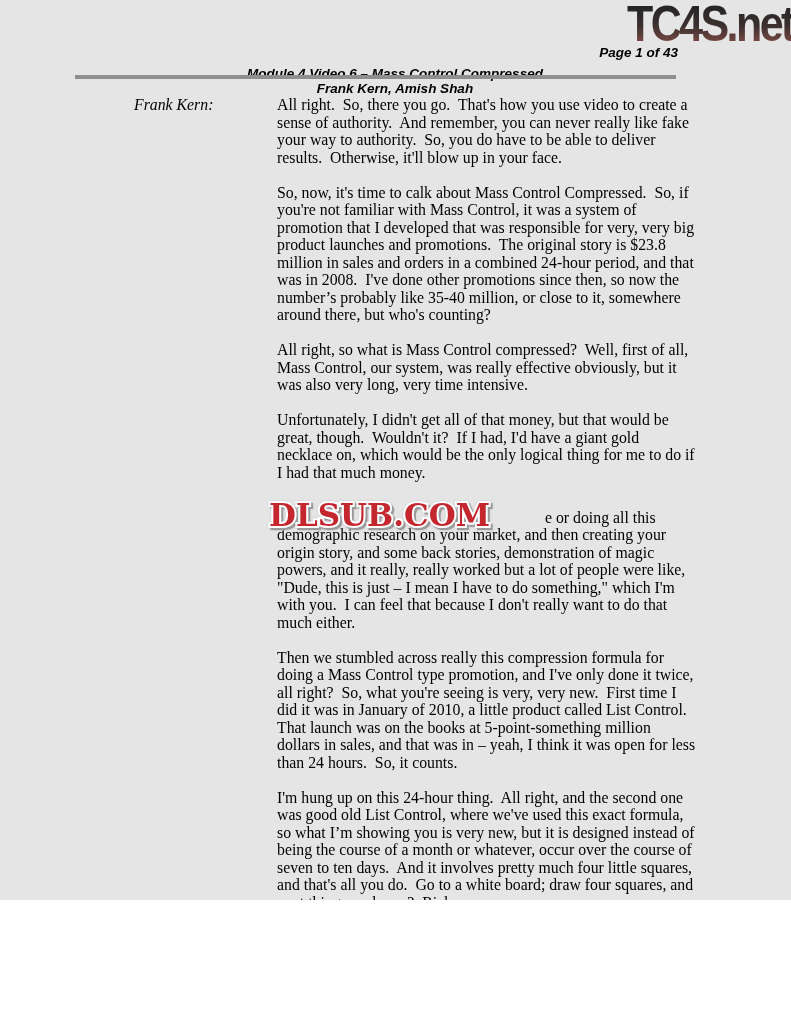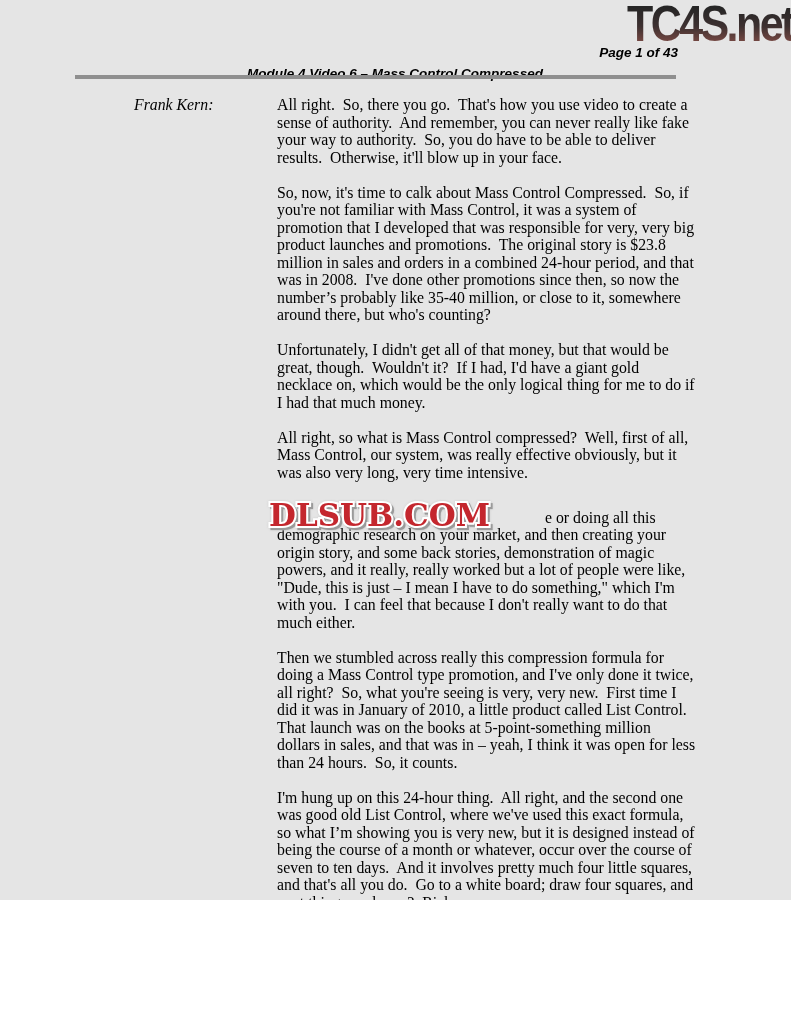--- a/index.html
+++ b/index.html
@@ -58,31 +58,32 @@
 </style>
 </head>
 <body>
 
 <div id="page">
 
   <div class="tc4s-logo">TC4S.net</div>
 
   <div class="header-title">
     <div>Module 4 Video 6 – Mass Control Compressed</div>
+    <div>Frank Kern, Amish Shah</div>
   </div>
   <div class="header-page">Page 1 of 43</div>
   <div class="rule rule-top"></div>
 
   <div class="transcript">
     <div class="speaker-col">Frank Kern:</div>
     <div class="text-col">
       <div class="para"><span>All right.  So, there you go.  That's how you use video to create a sense of authority.  And remember, you can never really like fake your way to authority.  So, you do have to be able to deliver results.  Otherwise, it'll blow up in your face.</span></div>
       <div class="para"><span>So, now, it's time to calk about Mass Control Compressed.  So, if you're not familiar with Mass Control, it was a system of promotion that I developed that was responsible for very, very big product launches and promotions.  The original story is $23.8 million in sales and orders in a combined 24-hour period, and that was in 2008.  I've done other promotions since then, so now the number’s probably like 35-40 million, or close to it, somewhere around there, but who's counting?</span></div>
+      <div class="para"><span>All right, so what is Mass Control compressed?  Well, first of all, Mass Control, our system, was really effective obviously, but it was also very long, very time intensive.</span></div>
       <div class="para"><span>Unfortunately, I didn't get all of that money, but that would be great, though.  Wouldn't it?  If I had, I'd have a giant gold necklace on, which would be the only logical thing for me to do if I had that much money.</span></div>
-      <div class="para"><span>All right, so what is Mass Control compressed?  Well, first of all, Mass Control, our system, was really effective obviously, but it was also very long, very time intensive.</span></div>
       <div class="para"><span class="watermark">DLSUB.COM</span><span>e or doing all this demographic research on your market, and then creating your origin story, and some back stories, demonstration of magic powers, and it really, really worked but a lot of people were like, "Dude, this is just – I mean I have to do something," which I'm with you.  I can feel that because I don't really want to do that much either.</span></div>
       <div class="para"><span>Then we stumbled across really this compression formula for doing a Mass Control type promotion, and I've only done it twice, all right?  So, what you're seeing is very, very new.  First time I did it was in January of 2010, a little product called List Control.  That launch was on the books at 5-point-something million dollars in sales, and that was in – yeah, I think it was open for less than 24 hours.  So, it counts.</span></div>
       <div class="para"><span>I'm hung up on this 24-hour thing.  All right, and the second one was good old List Control, where we've used this exact formula, so what I’m showing you is very new, but it is designed instead of being the course of a month or whatever, occur over the course of seven to ten days.  And it involves pretty much four little squares, and that's all you do.  Go to a white board; draw four squares, and next thing you know?  Rich.</span></div>
     </div>
   </div>
 
   <div class="rule rule-bottom"></div>
   <div class="footer-site">www.verbalink.com</div>
   <div class="footer-page">Page 1 of 43</div>
 

